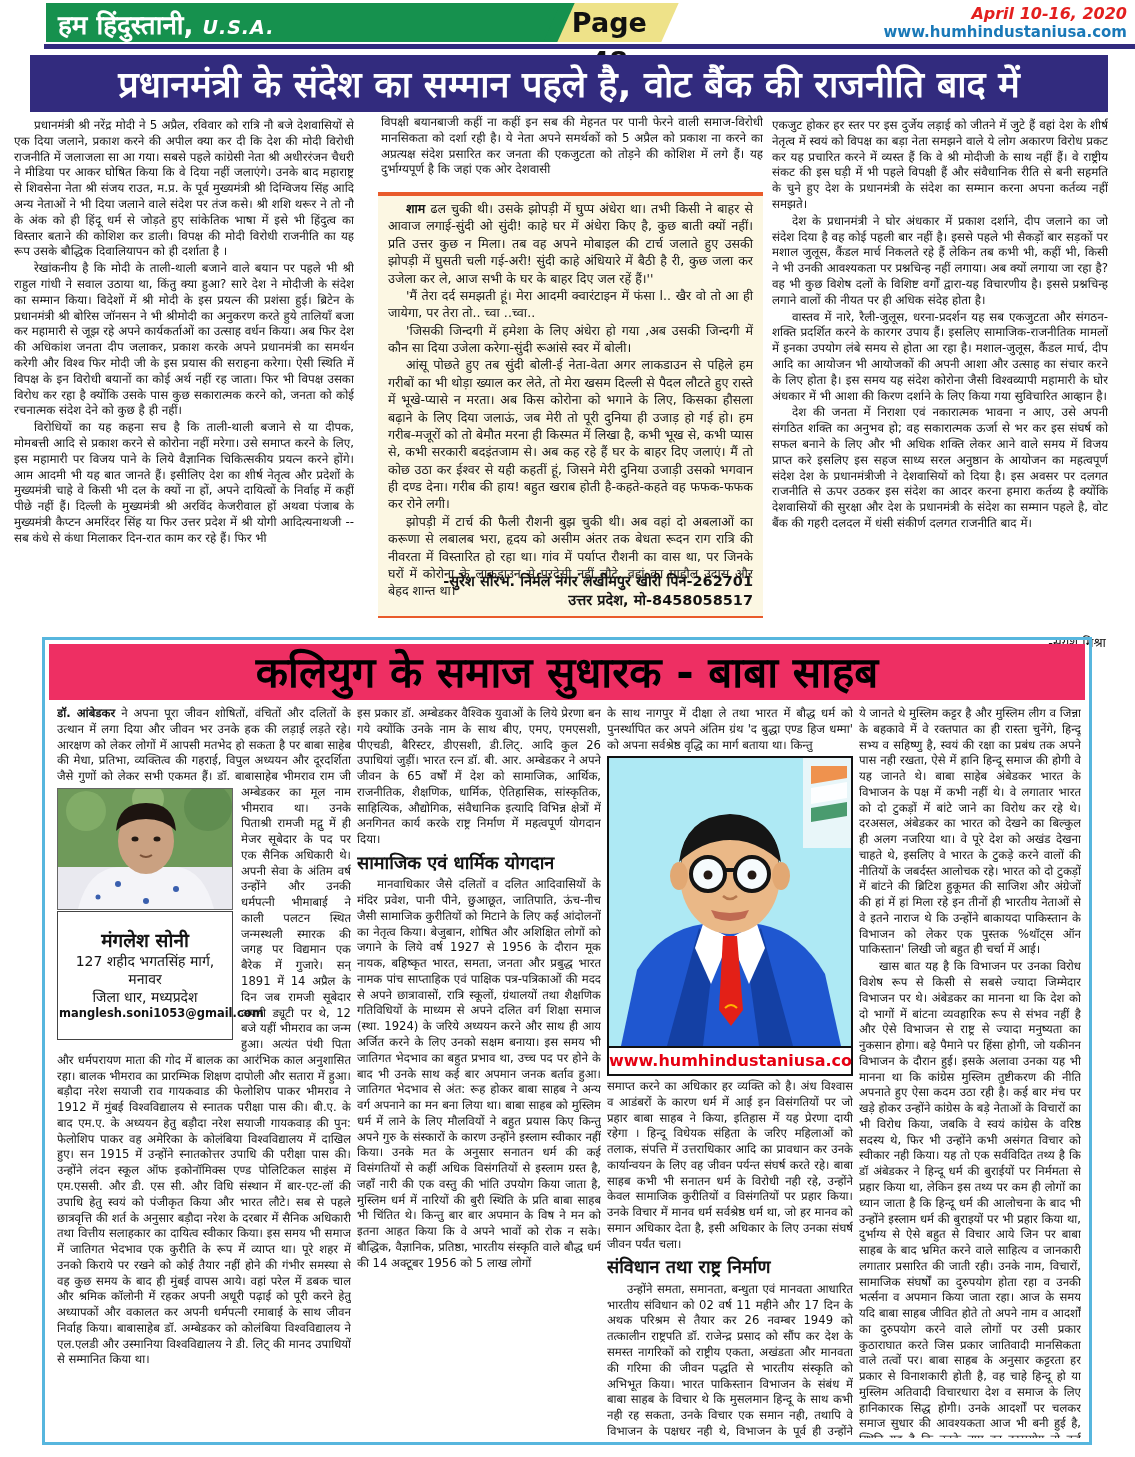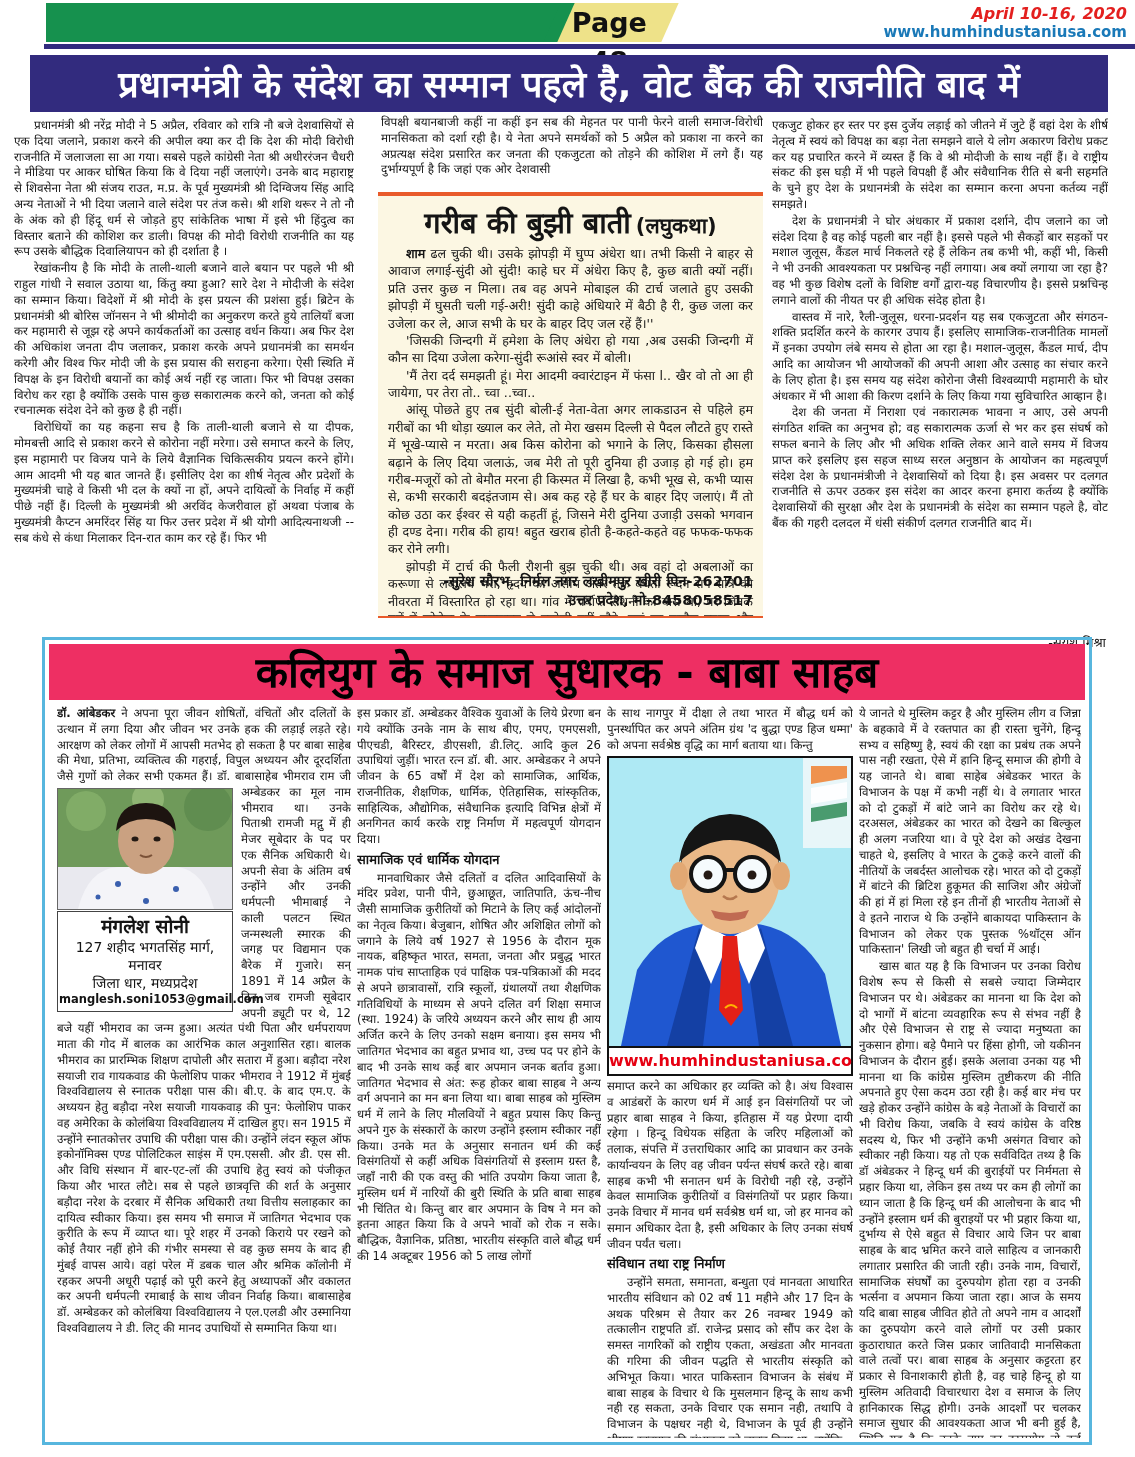--- a/index.html
+++ b/index.html
@@ -42,68 +42,68 @@
   .banner2{position:absolute;left:4px;top:4px;width:1036px;height:56px;background:#ee2f63;
            color:#000000;font-weight:bold;font-size:42px;text-align:center;line-height:58px;
            white-space:nowrap;overflow:hidden;}
   .a2col{position:absolute;top:66px;height:732px;font-size:11.6px;line-height:1.36;
          text-align:justify;overflow:hidden;}
   .a2c1{left:12px;width:294px;}
   .a2c2{left:312px;width:244px;}
   .a2c3{left:562px;width:246px;}
   .a2c4{left:814px;width:222px;}
   .lead{font-weight:bold;}
-  .subhead{font-weight:bold;font-size:13px;margin:3px 0 2px 0;text-align:left;}
+  .subhead{font-weight:bold;font-size:18px;margin:3px 0 2px 0;text-align:left;}
   
   .photo-block{float:left;width:176px;margin:3px 8px 2px 0;}
   .photo{display:block;width:174px;height:120px;border:1px solid #666;}
-  .caption{display:block;border:1px solid #444;text-align:center;padding:4px 1px;margin-top:1px;}
+  .caption{display:block;border:1px solid #444;text-align:center;padding:18px 1px;margin-top:1px;}
   .cap-name{display:block;font-weight:bold;font-size:19px;line-height:1.15;}
   .cap-line{display:block;font-size:14px;line-height:1.3;}
   .cap-email{display:block;font-weight:bold;font-size:11.5px;line-height:1.3;}
   
   .portrait{margin:3px 0;border:2px solid #111;}
   .portrait svg{display:block;width:100%;height:288px;}
   .watermark{background:#fff;border-top:2px solid #111;color:#e60012;font-weight:bold;
              font-size:16px;text-align:center;padding:2px 0;}
 </style>
 </head>
 <body>
 
 <div class="page">
 
   <div class="green-bar"></div>
   <div class="green-diag"></div>
+  <div class="paper-name">
+    <b>हम हिंदुस्तानी,</b>
+    <span class="usa">U.S.A.</span>
+  </div>
   <div class="page-badge">
     <span class="badge-inner">Page 48</span>
   </div>
   <div class="header-date">April 10-16, 2020</div>
   <div class="header-site">www.humhindustaniusa.com</div>
   <div class="navy-rule"></div>
 
   <div class="banner1">प्रधानमंत्री के संदेश का सम्मान पहले है, वोट बैंक की राजनीति बाद में</div>
 
   <div class="a1col a1c1">
     <p class="para">प्रधानमंत्री श्री नरेंद्र मोदी ने 5 अप्रैल, रविवार को रात्रि नौ बजे देशवासियों से एक दिया जलाने, प्रकाश करने की अपील क्या कर दी कि देश की मोदी विरोधी राजनीति में जलाजला सा आ गया। सबसे पहले कांग्रेसी नेता श्री अधीररंजन चैधरी ने मीडिया पर आकर घोषित किया कि वे दिया नहीं जलाएंगे। उनके बाद महाराष्ट्र से शिवसेना नेता श्री संजय राउत, म.प्र. के पूर्व मुख्यमंत्री श्री दिग्विजय सिंह आदि अन्य नेताओं ने भी दिया जलाने वाले संदेश पर तंज कसे। श्री शशि थरूर ने तो नौ के अंक को ही हिंदू धर्म से जोड़ते हुए सांकेतिक भाषा में इसे भी हिंदुत्व का विस्तार बताने की कोशिश कर  डाली। विपक्ष की मोदी विरोधी राजनीति का यह रूप उसके बौद्धिक दिवालियापन को ही दर्शाता है ।</p>
     <p class="para">रेखांकनीय है कि मोदी के ताली-थाली बजाने वाले बयान पर पहले भी श्री राहुल गांधी ने सवाल उठाया था, किंतु क्या हुआ? सारे देश ने मोदीजी के संदेश का सम्मान किया। विदेशों में श्री मोदी के इस प्रयत्न की प्रशंसा हुई। ब्रिटेन के प्रधानमंत्री श्री बोरिस जॉनसन ने भी श्रीमोदी का अनुकरण करते हुये तालियाँ बजा कर महामारी से जूझ रहे अपने कार्यकर्ताओं का उत्साह वर्धन किया। अब फिर देश की अधिकांश जनता दीप जलाकर, प्रकाश करके अपने प्रधानमंत्री का समर्थन करेगी और विश्व फिर मोदी जी के इस प्रयास की सराहना करेगा। ऐसी स्थिति में विपक्ष के इन विरोधी बयानों का कोई अर्थ नहीं रह जाता। फिर भी विपक्ष उसका विरोध कर रहा है क्योंकि उसके पास कुछ सकारात्मक करने को, जनता को कोई रचनात्मक संदेश देने को कुछ है ही नहीं।</p>
     <p class="para">विरोधियों का यह कहना सच है कि ताली-थाली बजाने से या दीपक, मोमबत्ती आदि से प्रकाश करने से कोरोना नहीं मरेगा। उसे समाप्त करने के लिए, इस महामारी पर विजय पाने के लिये वैज्ञानिक चिकित्सकीय प्रयत्न करने होंगे। आम आदमी भी यह बात जानते हैं। इसीलिए देश का शीर्ष नेतृत्व और प्रदेशों के मुख्यमंत्री चाहे वे किसी भी दल के क्यों ना हों, अपने दायित्वों के निर्वाह में कहीं पीछे नहीं हैं। दिल्ली के मुख्यमंत्री श्री अरविंद केजरीवाल हों अथवा पंजाब के मुख्यमंत्री कैप्टन अमरिंदर सिंह या फिर उत्तर प्रदेश में श्री योगी आदित्यनाथजी -- सब कंधे से कंधा मिलाकर दिन-रात काम कर रहे हैं। फिर भी</p>
   </div>
 
   <div class="a1col a1c2">
     <p class="para noindent">विपक्षी बयानबाजी कहीं ना कहीं इन सब की मेहनत पर पानी फेरने वाली समाज-विरोधी मानसिकता को दर्शा रही है। ये नेता अपने समर्थकों को 5 अप्रैल को प्रकाश ना करने का अप्रत्यक्ष संदेश प्रसारित कर जनता की एकजुटता को तोड़ने की कोशिश में लगे हैं। यह दुर्भाग्यपूर्ण है कि जहां एक ओर देशवासी</p>
   </div>
 
   <div class="storybox">
-    <div class="story-title">
-      <span class="st-main">गरीब की बुझी बाती</span>
-      <span class="st-sub">(लघुकथा)</span>
-    </div>
     <p class="spara"><b class="lead">शाम</b> <span>ढल चुकी थी। उसके झोपड़ी में घुप्प अंधेरा था। तभी किसी ने बाहर से आवाज लगाई-सुंदी ओ सुंदी! काहे घर में अंधेरा किए है, कुछ बाती क्यों नहीं। प्रति उत्तर कुछ न मिला। तब वह अपने मोबाइल की टार्च जलाते हुए उसकी झोपड़ी में घुसती चली गई-अरी! सुंदी काहे अंधियारे में बैठी है री, कुछ जला कर उजेला कर ले, आज सभी के घर के बाहर दिए जल रहें हैं।''</span></p>
+    <p class="spara">'मैं तेरा दर्द समझती हूं। मेरा आदमी क्वारंटाइन में फंसा l.. खैर वो तो आ ही जायेगा, पर तेरा तो.. च्वा ..च्वा..</p>
     <p class="spara">'जिसकी जिन्दगी में हमेशा के लिए अंधेरा हो गया ,अब उसकी जिन्दगी में कौन सा दिया उजेला करेगा-सुंदी  रूआंसे स्वर में बोली।</p>
-    <p class="spara">'मैं तेरा दर्द समझती हूं। मेरा आदमी क्वारंटाइन में फंसा l.. खैर वो तो आ ही जायेगा, पर तेरा तो.. च्वा ..च्वा..</p>
     <p class="spara">आंसू पोछते हुए तब सुंदी बोली-ई नेता-वेता अगर लाकडाउन से पहिले हम गरीबों का भी थोड़ा ख्याल कर लेते, तो मेरा खसम दिल्ली से पैदल लौटते हुए रास्ते में भूखे-प्यासे न मरता। अब किस कोरोना को भगाने के लिए, किसका हौसला बढ़ाने के लिए दिया जलाऊं, जब मेरी तो पूरी दुनिया ही उजाड़ हो गई हो। हम गरीब-मजूरों को तो बेमौत मरना ही किस्मत में लिखा है, कभी भूख से, कभी प्यास से, कभी सरकारी बदइंतजाम से। अब कह रहे हैं घर के बाहर दिए जलाएं। मैं तो कोछ उठा कर ईश्वर से यही कहतीं हूं, जिसने मेरी दुनिया उजाड़ी उसको भगवान ही दण्ड देना। गरीब की हाय! बहुत खराब होती है-कहते-कहते वह फफक-फफक कर रोने लगी।</p>
     <p class="spara">झोपड़ी में टार्च की फैली रौशनी बुझ चुकी थी। अब वहां दो अबलाओं का करूणा से लबालब भरा, हृदय को असीम अंतर तक बेधता रूदन राग रात्रि की नीवरता में विस्तारित हो रहा था। गांव में पर्याप्त रौशनी का वास था, पर जिनके घरों में कोरोना के लाकडाउन से परदेसी नहीं लौटे, वहां का माहौल उदास और बेहद शान्त था।</p>
     <div class="story-author">
       <div>-सुरेश सौरभ.  निर्मल नगर लखीमपुर खीरी पिन-262701</div>
       <div>उत्तर प्रदेश, मो-8458058517</div>
     </div>
   </div>
 
   <div class="a1col a1c3" style="position:absolute;">
     <p class="para noindent">एकजुट होकर हर स्तर पर इस दुर्जेय लड़ाई को जीतने में जुटे हैं वहां देश के शीर्ष नेतृत्व में स्वयं को विपक्ष का बड़ा नेता समझने वाले ये लोग अकारण विरोध प्रकट कर यह प्रचारित करने में व्यस्त हैं कि वे श्री मोदीजी के साथ नहीं हैं। वे राष्ट्रीय संकट की इस घड़ी में भी पहले विपक्षी हैं और संवैधानिक रीति से बनी सहमति के चुने हुए देश के प्रधानमंत्री के संदेश का सम्मान करना अपना कर्तव्य नहीं समझते।</p>

